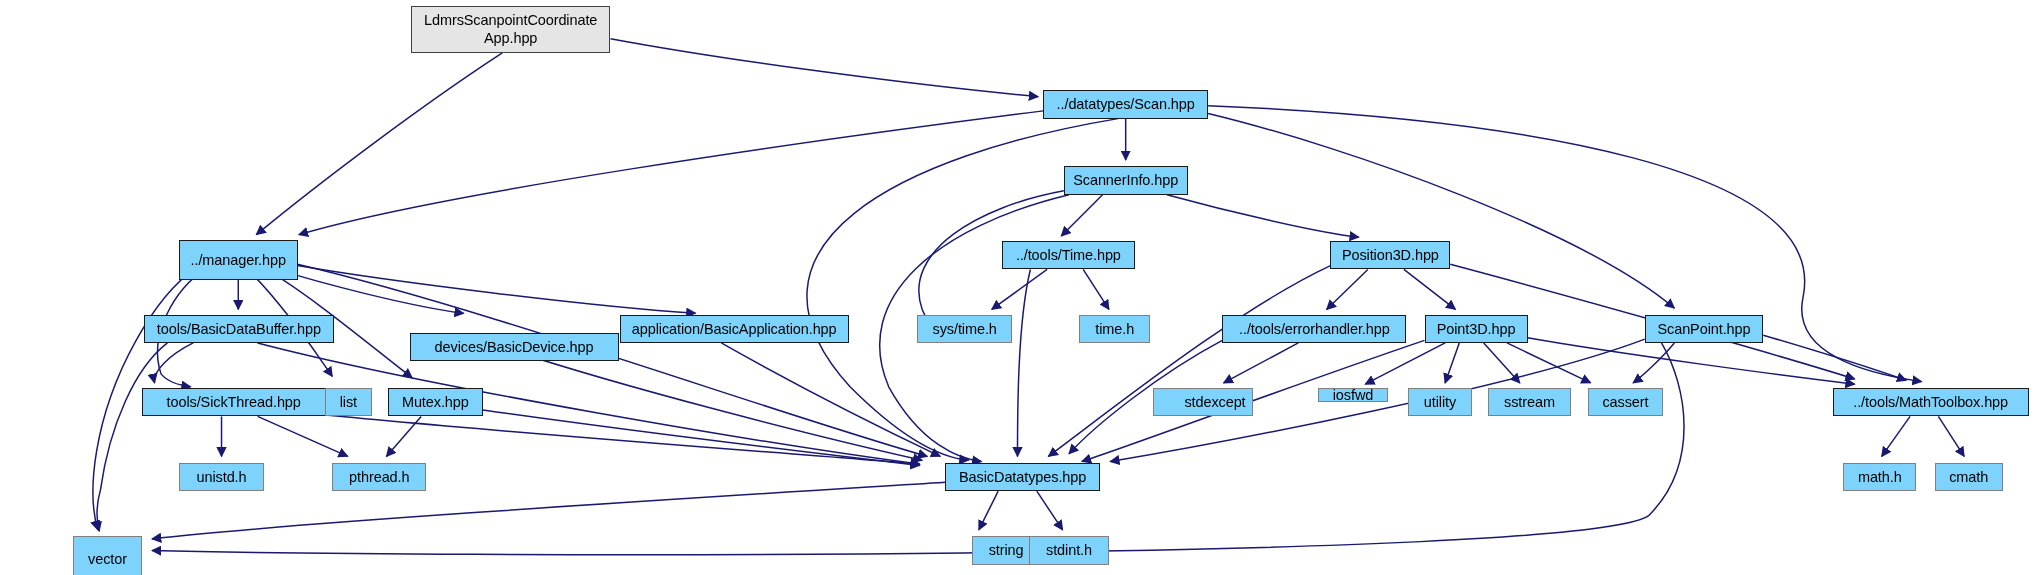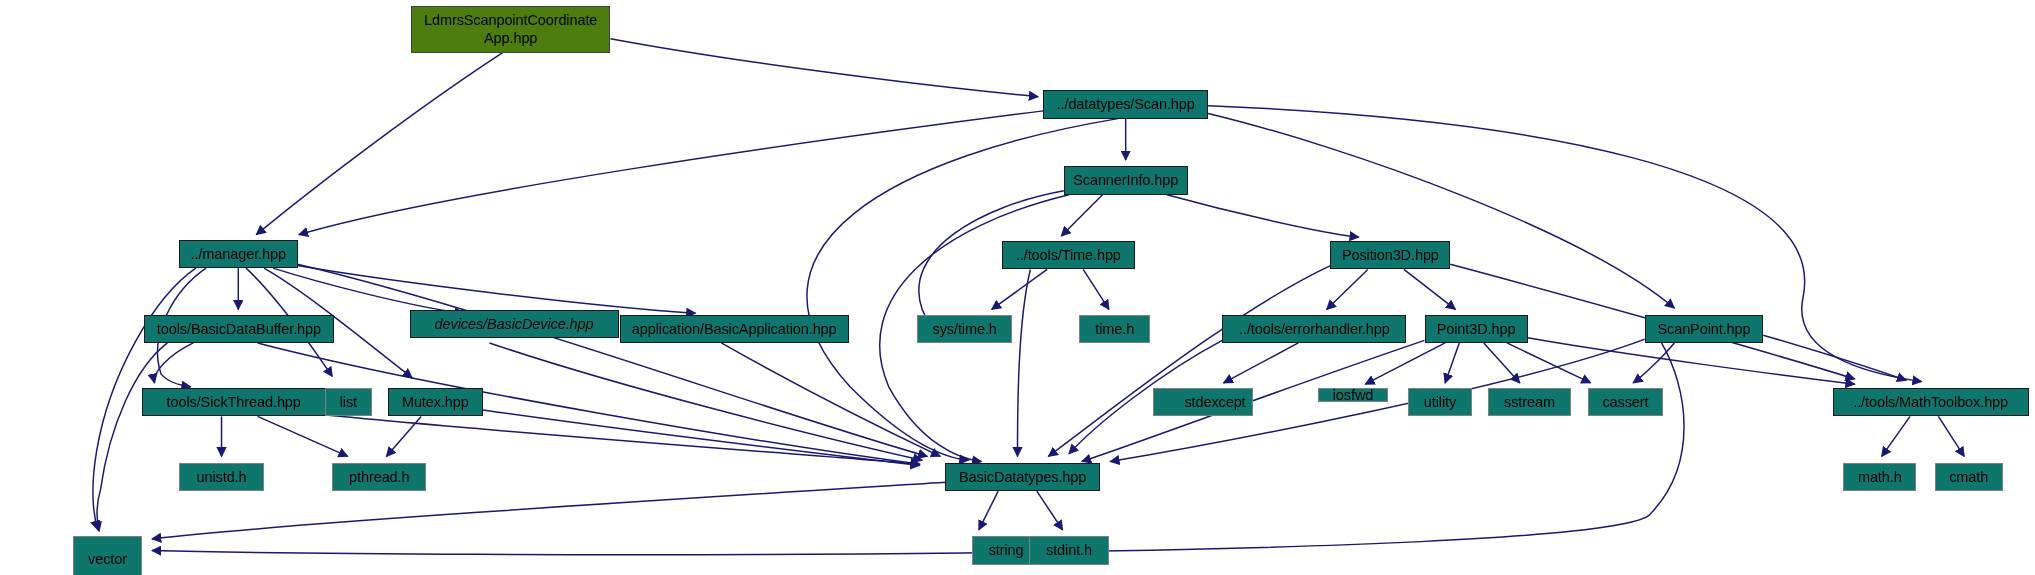--- a/index.html
+++ b/index.html
@@ -27,31 +27,31 @@
   .node {
     position: absolute;
     box-sizing: border-box;
     display: flex;
     align-items: center;
     justify-content: center;
     text-align: center;
     line-height: 1.12;
     white-space: nowrap;
     color: #000000;
-    background: #0f766e;
+    background: #7dd3fc;
     border: 1px solid #808080;
     font-size: 14.5px;
     letter-spacing: -0.1px;
     z-index: 5;
   }
   .node.local {
     border: 1px solid #1a1a1a;
   }
   .node.root {
-    background: #4d7c0f;
+    background: #e5e5e5;
     border: 1px solid #404040;
     white-space: normal;
     line-height: 1.22;
   }
 </style>
 </head>
 <body>
 
 <div id="graph">
 
@@ -121,33 +121,33 @@
   <div id="nodes">
       <div class="node root" style="left: 410.864px; top: 6.44619px; width: 199.636px; height: 46.4126px;">
         <div><span>LdmrsScanpointCoordinate</span><br><span>App.hpp</span></div>
       </div>
       <div class="node local" style="left: 1043.26px; top: 90.2466px; width: 164.861px; height: 28.3632px;">
         <span>../datatypes/Scan.hpp</span>
       </div>
       <div class="node local" style="left: 1063.87px; top: 166.312px; width: 123.646px; height: 28.3632px;">
         <span>ScannerInfo.hpp</span>
       </div>
-      <div class="node local" style="left: 179.028px; top: 239.798px; width: 118.494px; height: 28px; text-align: right;">
+      <div class="node local" style="left: 179.028px; top: 239.798px; width: 118.494px; height: 40px; text-align: right;">
         <span>../manager.hpp</span>
       </div>
       <div class="node local" style="left: 1002.04px; top: 241.087px; width: 132.661px; height: 28.3632px;">
         <span>../tools/Time.hpp</span>
       </div>
       <div class="node local" style="left: 1330.48px; top: 241.087px; width: 119.782px; height: 28.3632px;">
         <span>Position3D.hpp</span>
       </div>
       <div class="node local" style="left: 144.253px; top: 314.574px; width: 189.332px; height: 28.3632px;">
         <span>tools/BasicDataBuffer.hpp</span>
       </div>
-      <div class="node local" style="left: 409.576px; top: 310px; width: 209px; height: 28.3632px; font-style: italic;">
+      <div class="node local" style="left: 409.576px; top: 333px; width: 209px; height: 28.3632px;">
         <span>devices/BasicDevice.hpp</span>
       </div>
       <div class="node local" style="left: 619.516px; top: 314.574px; width: 229.259px; height: 28.3632px;">
         <span>application/BasicApplication.hpp</span>
       </div>
       <div class="node extern" style="left: 917.038px; top: 314.574px; width: 95.3101px; height: 28.3632px;">
         <span>sys/time.h</span>
       </div>
       <div class="node extern" style="left: 1079.32px; top: 314.574px; width: 70.8386px; height: 28.3632px;">
         <span>time.h</span>

